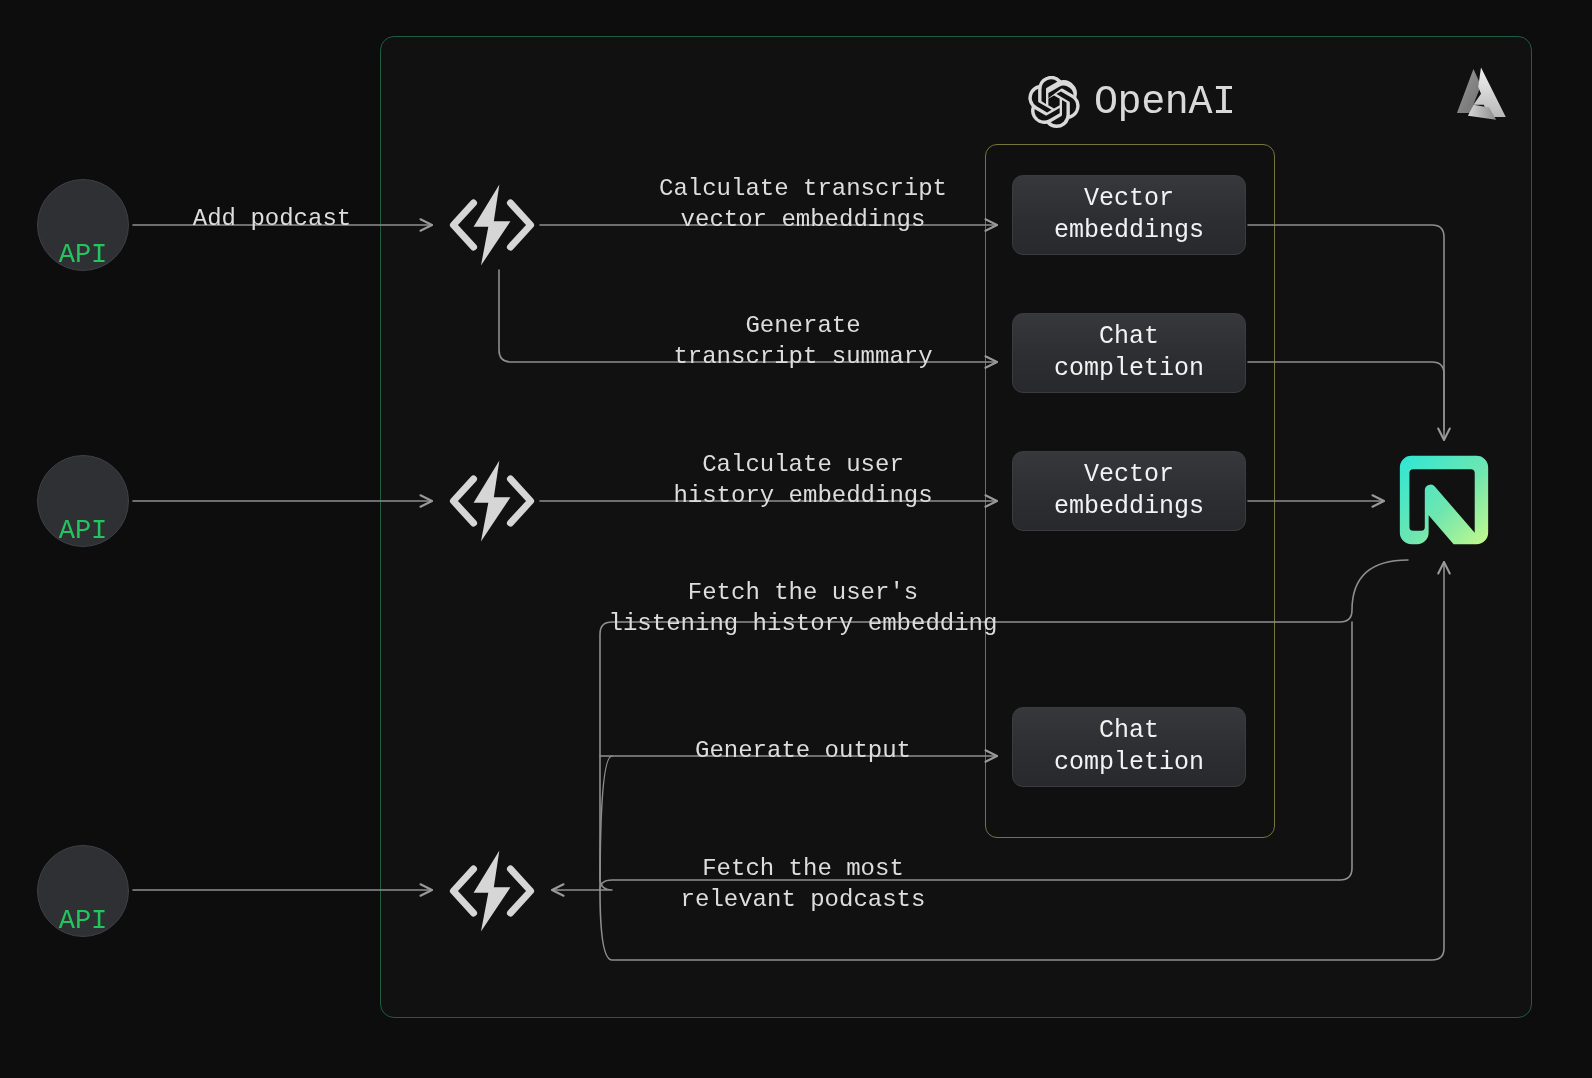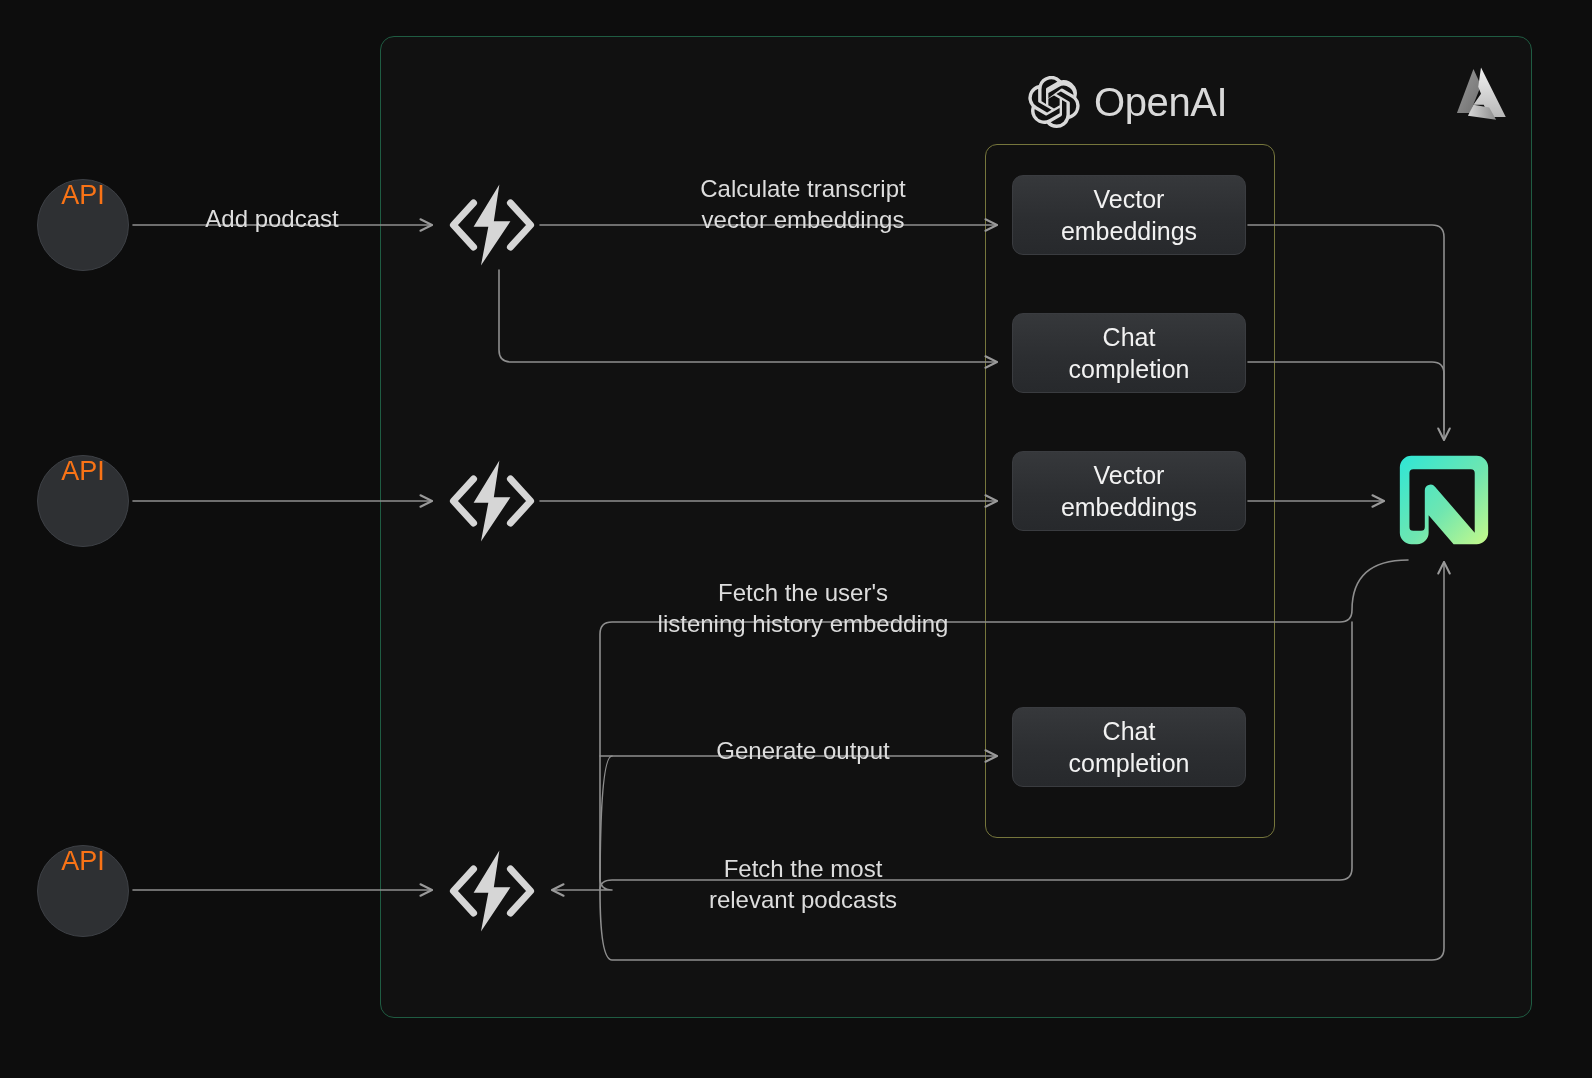--- a/index.html
+++ b/index.html
@@ -5,21 +5,21 @@
   html, body {
     margin: 0;
     padding: 0;
     background: #0a0a0a;
   }
   #stage {
     position: relative;
     width: 1592px;
     height: 1078px;
     background: #0d0d0d;
-    font-family: Liberation Sans, sans-serif;
+    font-family: Liberation Mono, monospace;
     overflow: hidden;
   }
   #edges {
     position: absolute;
     left: 0; top: 0;
     width: 1592px;
     height: 1078px;
     pointer-events: none;
   }
   
@@ -72,23 +72,23 @@
   }
   
   .api-node {
     position: absolute;
     width: 92px;
     height: 92px;
     border-radius: 50%;
     background: #2e3033;
     border: 1px solid #3d4045;
     display: flex;
-    align-items: flex-start;
+    align-items: flex-end;
     justify-content: center;
-    color: #f97316;
+    color: #22c55e;
     font-size: 27px;
     box-sizing: border-box;
   }
   .api-node.n0 { left: 37px;  top: 179px; }
   .api-node.n1 { left: 37px;  top: 455px; }
   .api-node.n2 { left: 37px;  top: 845px; }
   
   .func-icon {
     position: absolute;
     width: 92px;
@@ -267,19 +267,23 @@
         <stop offset="0.55" stop-color="#6fe6b0"></stop>
         <stop offset="1" stop-color="#c6f98a"></stop>
       </linearGradient>
     </defs>
     <path fill="url(#neong)" d="M16 4h68a12 12 0 0 1 12 12v68a12 12 0 0 1-12 12h-24l-26-30v18a12 12 0 0 1-12 12H16A12 12 0 0 1 4 84V16A12 12 0 0 1 16 4Zm2 14a4 4 0 0 0-4 4v56a4 4 0 0 0 4 4h8a4 4 0 0 0 4-4V40a6 6 0 0 1 10.6-3.8L82 84V22a4 4 0 0 0-4-4Z"></path>
   </svg>
 
   <div class="edge-label" style="left:272px; top:216px;">Add podcast</div>
   <div class="edge-label" style="left:803px; top:216px;">Calculate transcript
 vector embeddings</div>
+  <div class="edge-label" style="left:803px; top:353px;">Generate
+transcript summary</div>
+  <div class="edge-label" style="left:803px; top:492px;">Calculate user
+history embeddings</div>
   <div class="edge-label" style="left:803px; top:620px;">Fetch the user's
 listening history embedding</div>
   <div class="edge-label" style="left:803px; top:748px;">Generate output</div>
   <div class="edge-label" style="left:803px; top:896px;">Fetch the most
 relevant podcasts</div>
 
 </div>
 
 </body></html>

